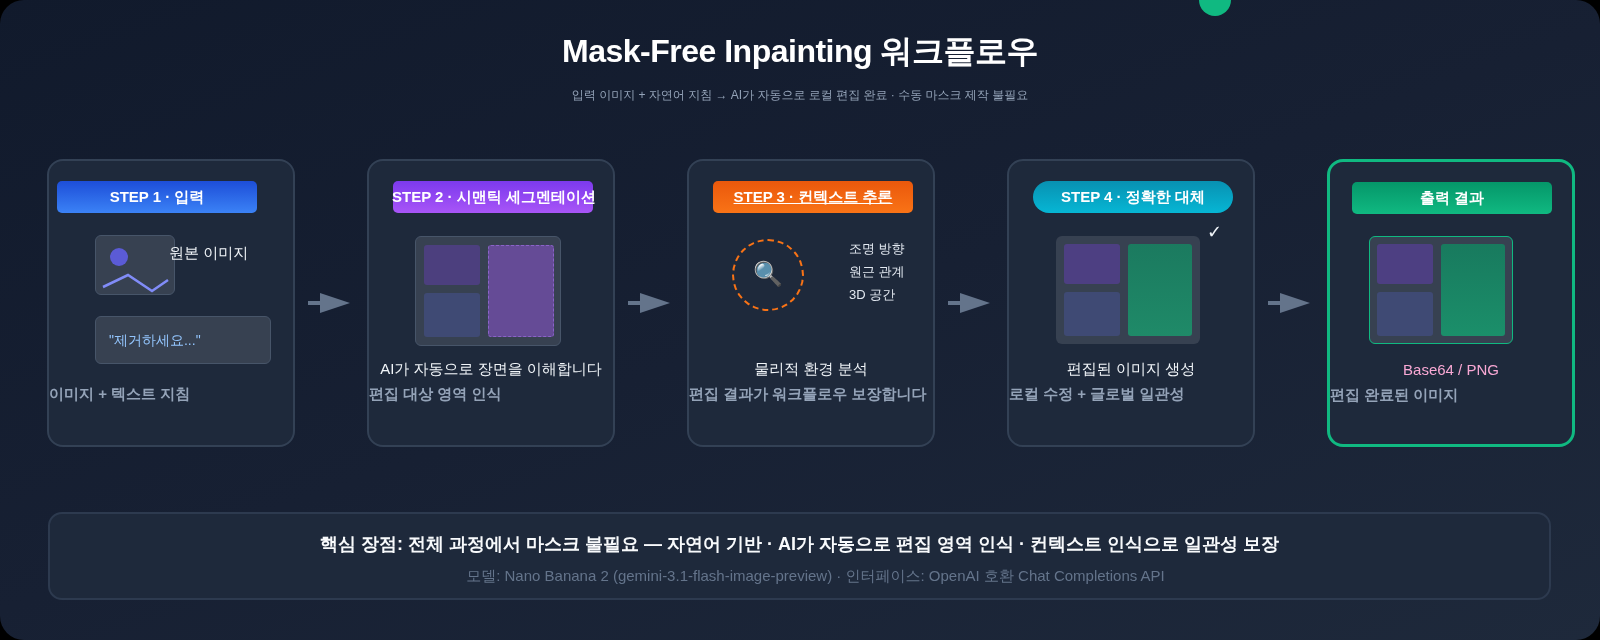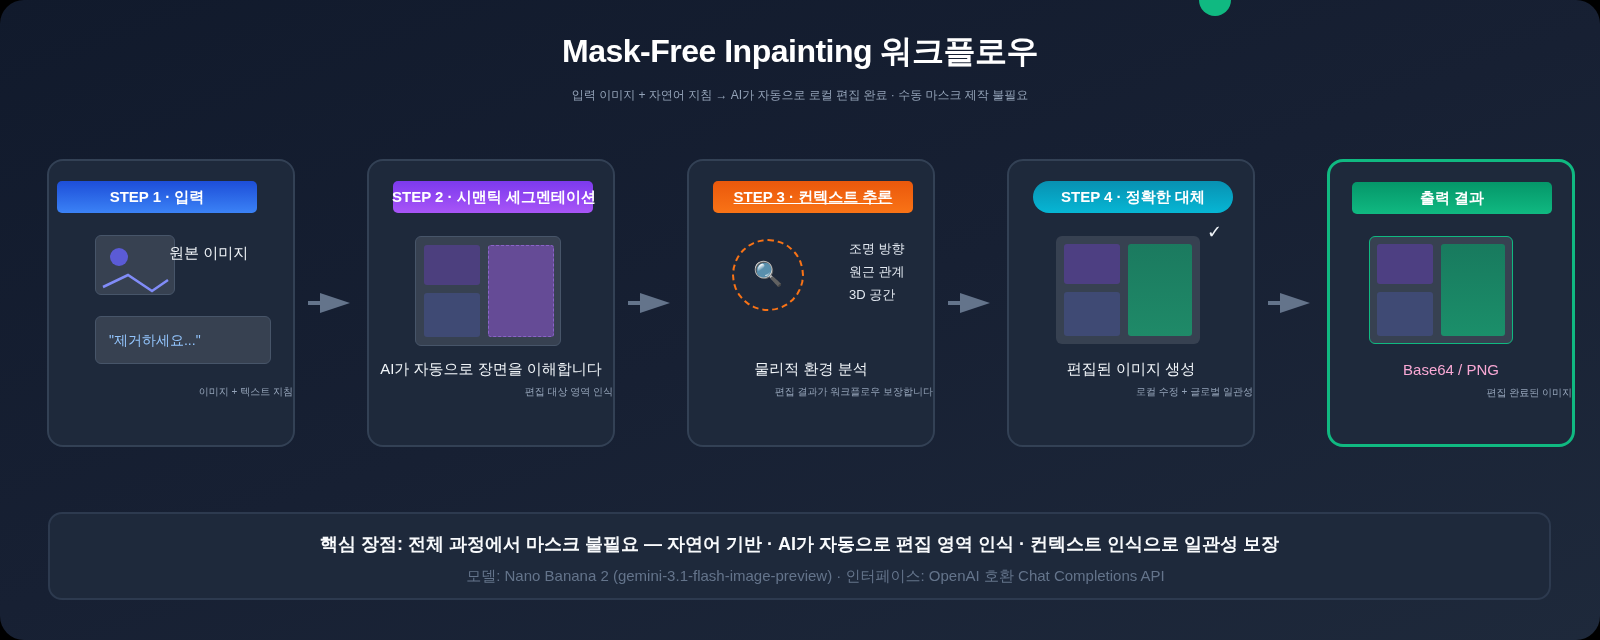--- a/index.html
+++ b/index.html
@@ -37,22 +37,22 @@
   .b1 { left: 8px; width: 200px; background: linear-gradient(180deg, #1d4ed8, #3b82f6); }
   .b2 { left: 24px; width: 200px; background: linear-gradient(180deg, #7c3aed, #a855f7); overflow: visible; }
   .b3 { left: 24px; width: 200px; background: linear-gradient(180deg, #ea580c, #f97316); text-decoration: underline; }
   .b4 { left: 24px; width: 200px; background: linear-gradient(180deg, #0891b2, #06b6d4); border-radius: 16px; }
   .b5 { left: 22px; width: 200px; background: linear-gradient(180deg, #059669, #10b981); text-align: center; }
   .main-text {
     position: absolute; left: 0; width: 100%; text-align: center;
     color: #f1f5f9; font-size: 15px;
   }
   .sub-text {
-    position: absolute; left: 0; width: 100%; text-align: right;
-    color: #94a3b8; font-size: 10px;
+    position: absolute; left: 0; width: 100%; text-align: left;
+    color: #94a3b8; font-size: 15px; font-weight: bold;
   }
   .arrow { position: absolute; top: 291px; width: 46px; height: 24px; }
   .panel { position: absolute; background: #374151; border-radius: 6px; }
   .tile { position: absolute; border-radius: 3px; }
   .footer {
     position: absolute; left: 48px; top: 512px; width: 1503px; height: 88px;
     background: #1e293b; border: 2px solid #2d3a4f; border-radius: 14px;
   }
   .footer-main {
     position: absolute; left: 0; top: 18px; width: 100%; text-align: center;

